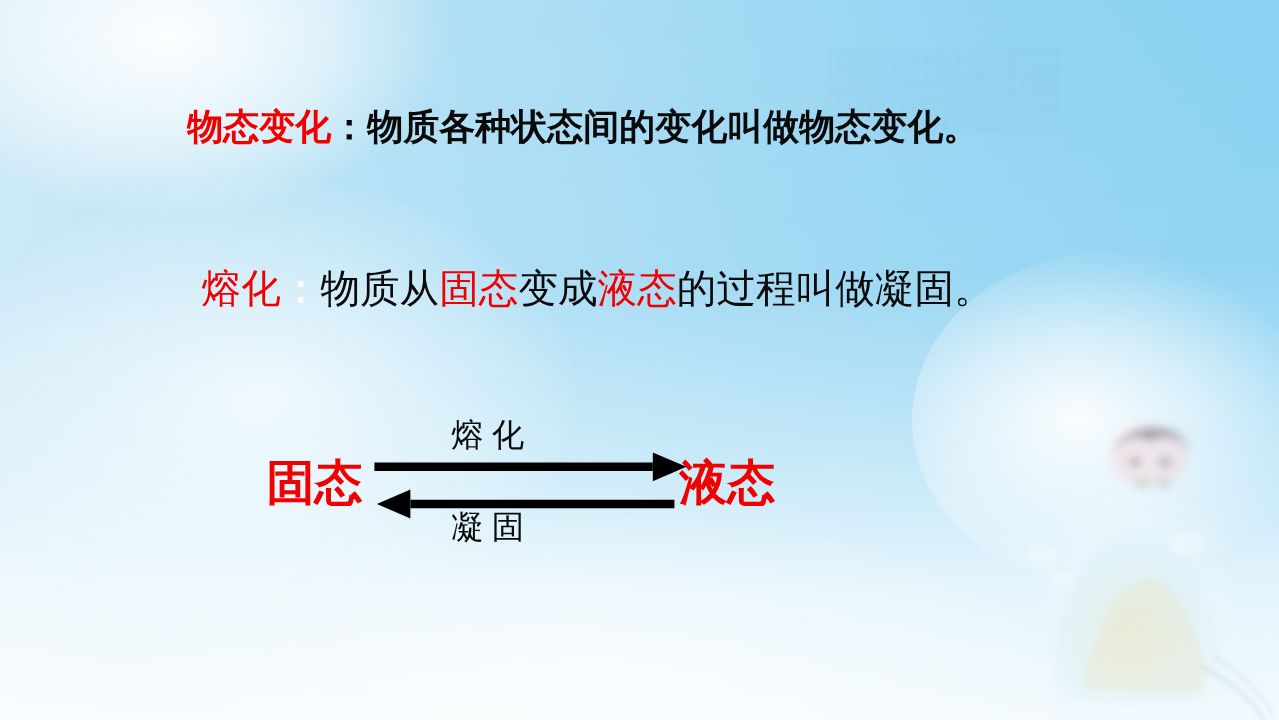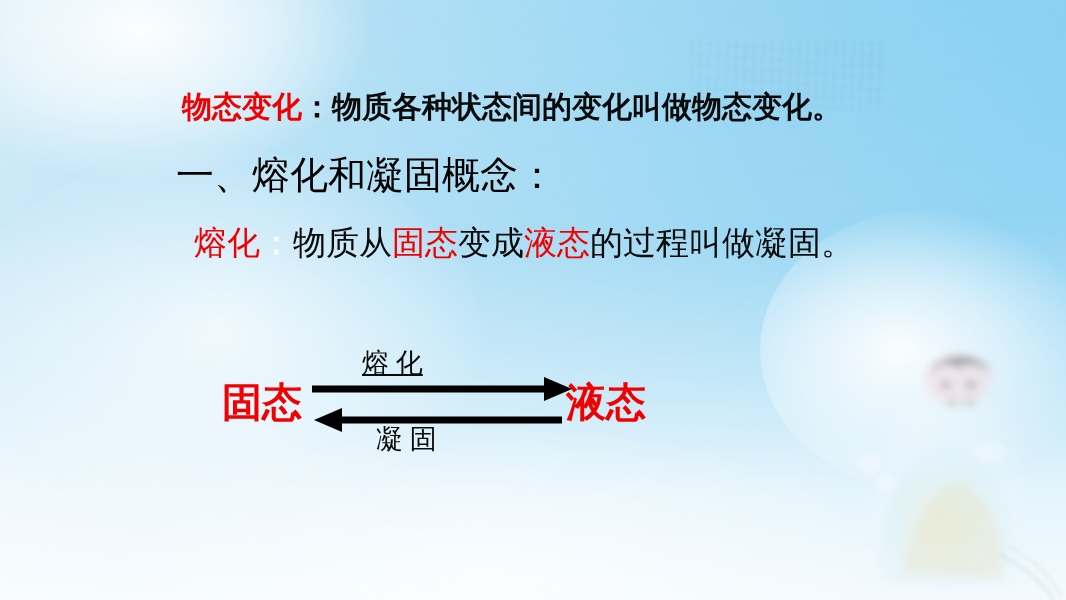--- a/index.html
+++ b/index.html
@@ -105,23 +105,22 @@
         rgba(255,255,255,0.0) 2px,
         rgba(255,255,255,0.0) 11px);
     filter: blur(1.6px);
   }
 
   
   .line {
     position: absolute;
     white-space: nowrap;
     color: #000000;
-    font-family: Liberation Sans, sans-serif;
+    font-family: Liberation Serif, serif;
     line-height: 1;
-    margin-left: 26px;
   }
   .red  { color: #f00000; }
   .blk  { color: #0a0a0a; }
   .faint-colon {
     color: rgba(255,255,255,0.85);
     font-weight: bold;
   }
 
   #line-definition {
     left: 156px;
@@ -166,21 +165,21 @@
   #state-liquid { left: 356px; top: 35px; }
 
   .arrow-label {
     position: absolute;
     font-size: 27px;
     color: #0a0a0a;
     font-family: "Liberation Serif", "DejaVu Serif", serif;
     line-height: 1;
     white-space: nowrap;
   }
-  #label-melting-arrow     { left: 152px; top: 2px; text-decoration: underline; }
+  #label-melting-arrow     { left: 166px; top: 2px; }
   #label-solidifying-arrow { left: 166px; top: 78px; }
 
   #arrow-svg {
     position: absolute;
     left: 0;
     top: 0;
     width: 470px;
     height: 118px;
   }
 </style>
@@ -231,21 +230,20 @@
       <ellipse cx="150" cy="118" rx="16" ry="11" fill="#ffffff"></ellipse>
       <path d="M160 220 C 186 232, 204 250, 214 266" stroke="#5a6a72" stroke-width="2.4" fill="none" opacity="0.55"></path>
       <path d="M170 212 C 196 226, 212 244, 222 262" stroke="#5a6a72" stroke-width="1.8" fill="none" opacity="0.45"></path>
     </g>
   </svg>
 
   <div class="line" id="line-definition">
     <span class="red">物态变化</span><span class="blk">：</span><span class="blk">物质各种状态间的变化叫做物态变化。</span>
   </div>
 
-  <div class="line" id="line-section-title">一、熔化和凝固概念：</div>
 
   <div class="line" id="line-melting">
     <span class="red">熔化</span><span class="faint-colon">：</span><span class="blk">物质从</span><span class="red">固态</span><span class="blk">变成</span><span class="red">液态</span><span class="blk">的过程叫做凝固。</span>
   </div>
 
 
   <div id="diagram">
 
     <span class="state-label" id="state-solid">固态</span>
 

